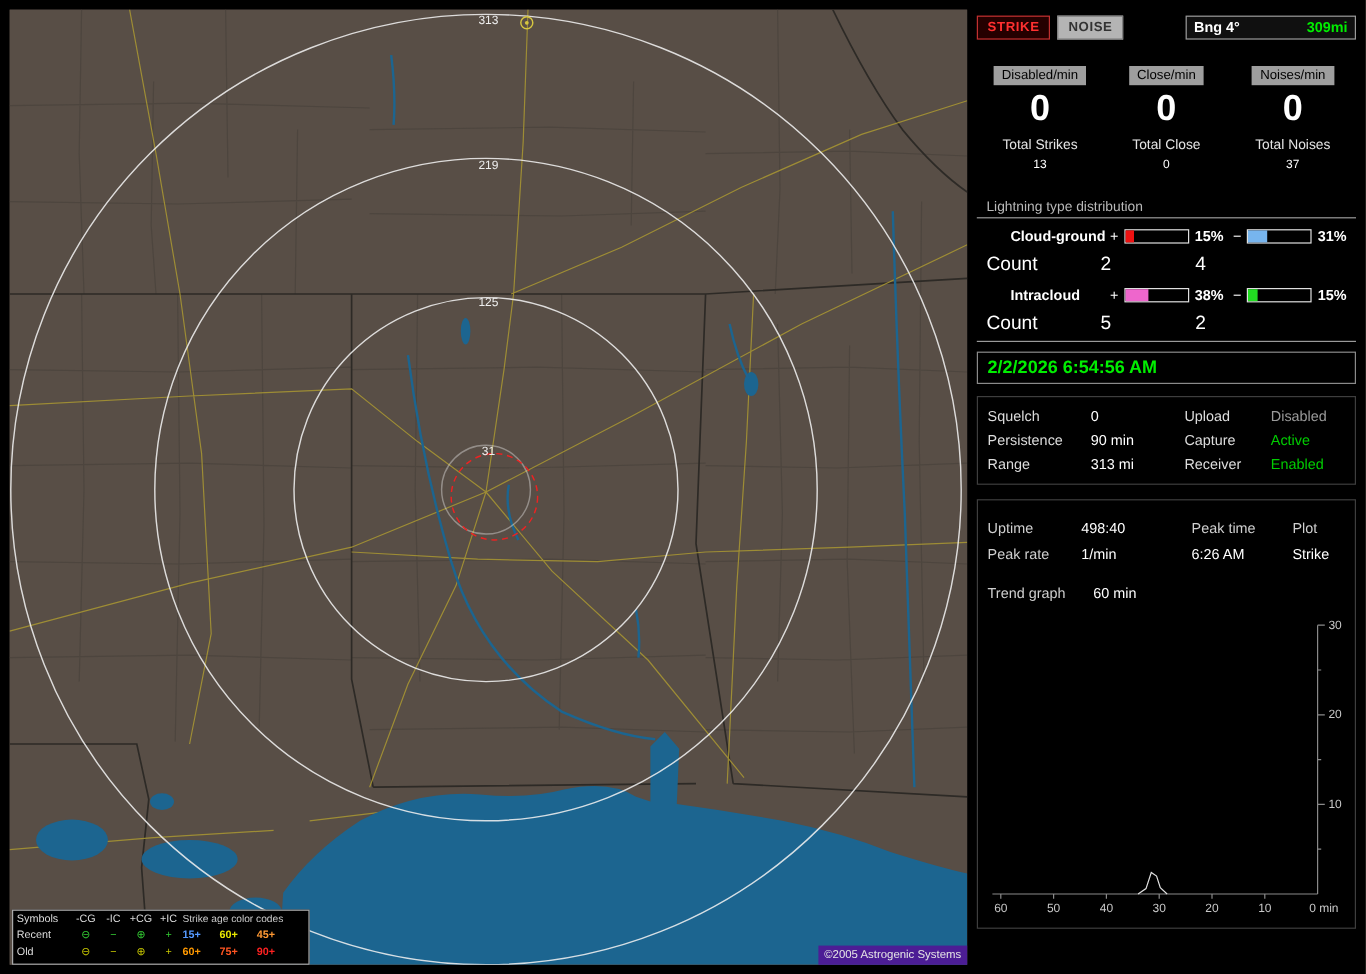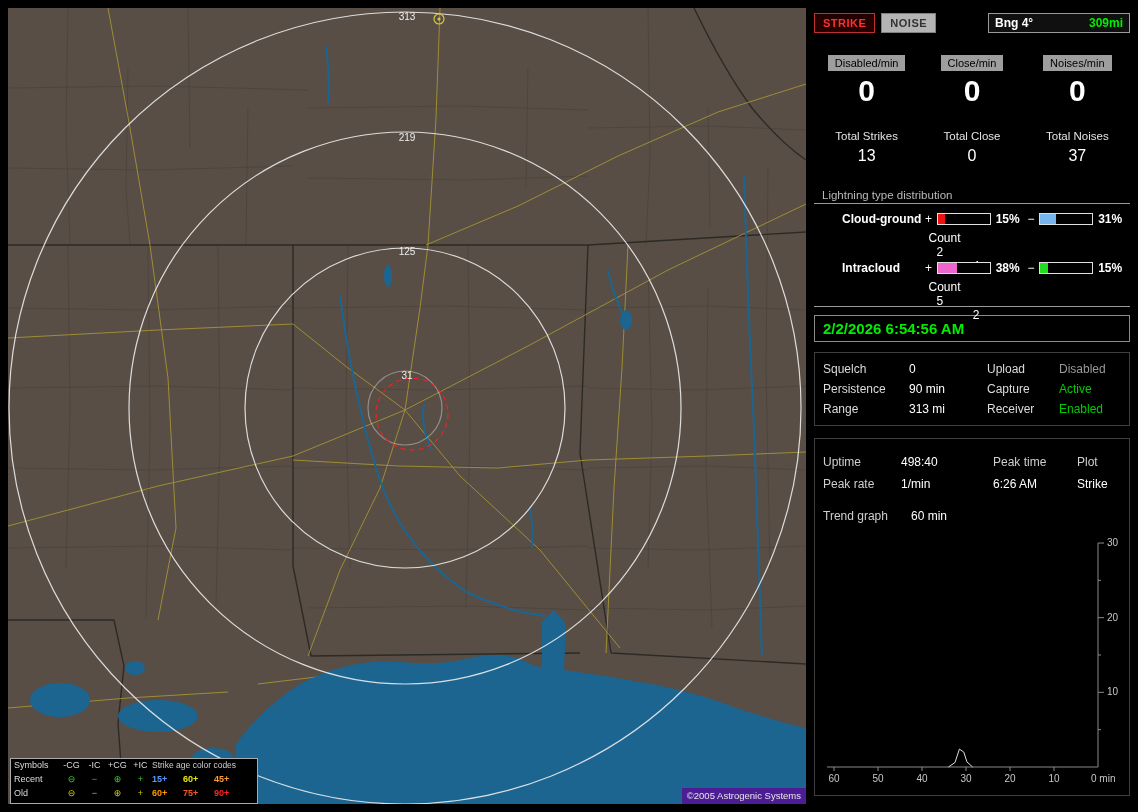--- a/index.html
+++ b/index.html
@@ -29,31 +29,31 @@
   .btn{font-family:"Liberation Sans",sans-serif;font-weight:bold;font-size:11px;height:20px;padding:0 8px;cursor:pointer;letter-spacing:.5px;}
   .btn-strike{background:#250000;border:1px solid #c03030;color:#ff3030;}
   .btn-noise{background:#b4b4b4;border:1px solid #808080;color:#333;}
   .bng-box{margin-left:auto;width:128px;height:18px;background:#101010;border:1px solid #9a9a9a;
     display:flex;justify-content:space-between;align-items:center;padding:0 6px;font-size:12px;font-weight:bold;}
   .bng-range{color:#00ee00;}
   .counters{display:flex;margin-top:22px;text-align:center;}
   .counter-col{flex:1;}
   .chip{display:inline-block;background:#9e9e9e;color:#000;font-size:11px;padding:2px 7px;}
   .big-val{font-size:30px;font-weight:bold;margin-top:4px;line-height:32px;}
-  .total-label{font-size:11.5px;color:#e4e4e4;margin-top:23px;}
-  .total-val{font-size:16px;margin-top:5px;}
+  .total-label{font-size:11.5px;color:#e4e4e4;margin-top:8px;}
+  .total-val{font-size:10px;margin-top:5px;}
   .dist-title{color:#b8b8b8;font-size:11.5px;margin:24px 0 2px 8px;}
   hr.sep{border:0;border-top:1px solid #9a9a9a;margin:2px 0;}
   .dist-row{display:flex;align-items:center;height:25px;padding-left:8px;font-size:12px;}
   .d-name{width:86px;font-weight:bold;margin-left:20px;}
   .d-sign{width:12px;}
   .bar{width:54px;height:10px;border:1px solid #e0e0e0;background:#000;margin-right:5px;}
   .bar i{display:block;height:100%;}
   .d-pct{width:33px;font-weight:bold;}
-  .count-row{display:flex;padding-left:8px;font-size:12px;height:24px;align-items:center;flex-direction:column;}
+  .count-row{display:flex;padding-left:8px;font-size:16px;height:24px;align-items:center;}
   .c-label{width:95px;}
   .c-v1{width:79px;}
   .date-box{margin-top:8px;border:1px solid #8a8a8a;padding:4px 8px;font-size:15px;font-weight:bold;color:#00ee00;}
   .settings-box{margin-top:10px;border:1px solid #3e3e3e;padding:6px 8px;font-size:12px;}
   .set-row{display:flex;height:20px;align-items:center;}
   .s-l1{width:86px;color:#dcdcdc;}
   .s-v1{width:78px;}
   .s-l2{width:72px;color:#dcdcdc;}
   .s-v2{flex:1;}
   .stats-box{margin-top:12px;border:1px solid #3e3e3e;padding:12px 8px 2px;font-size:12px;}

